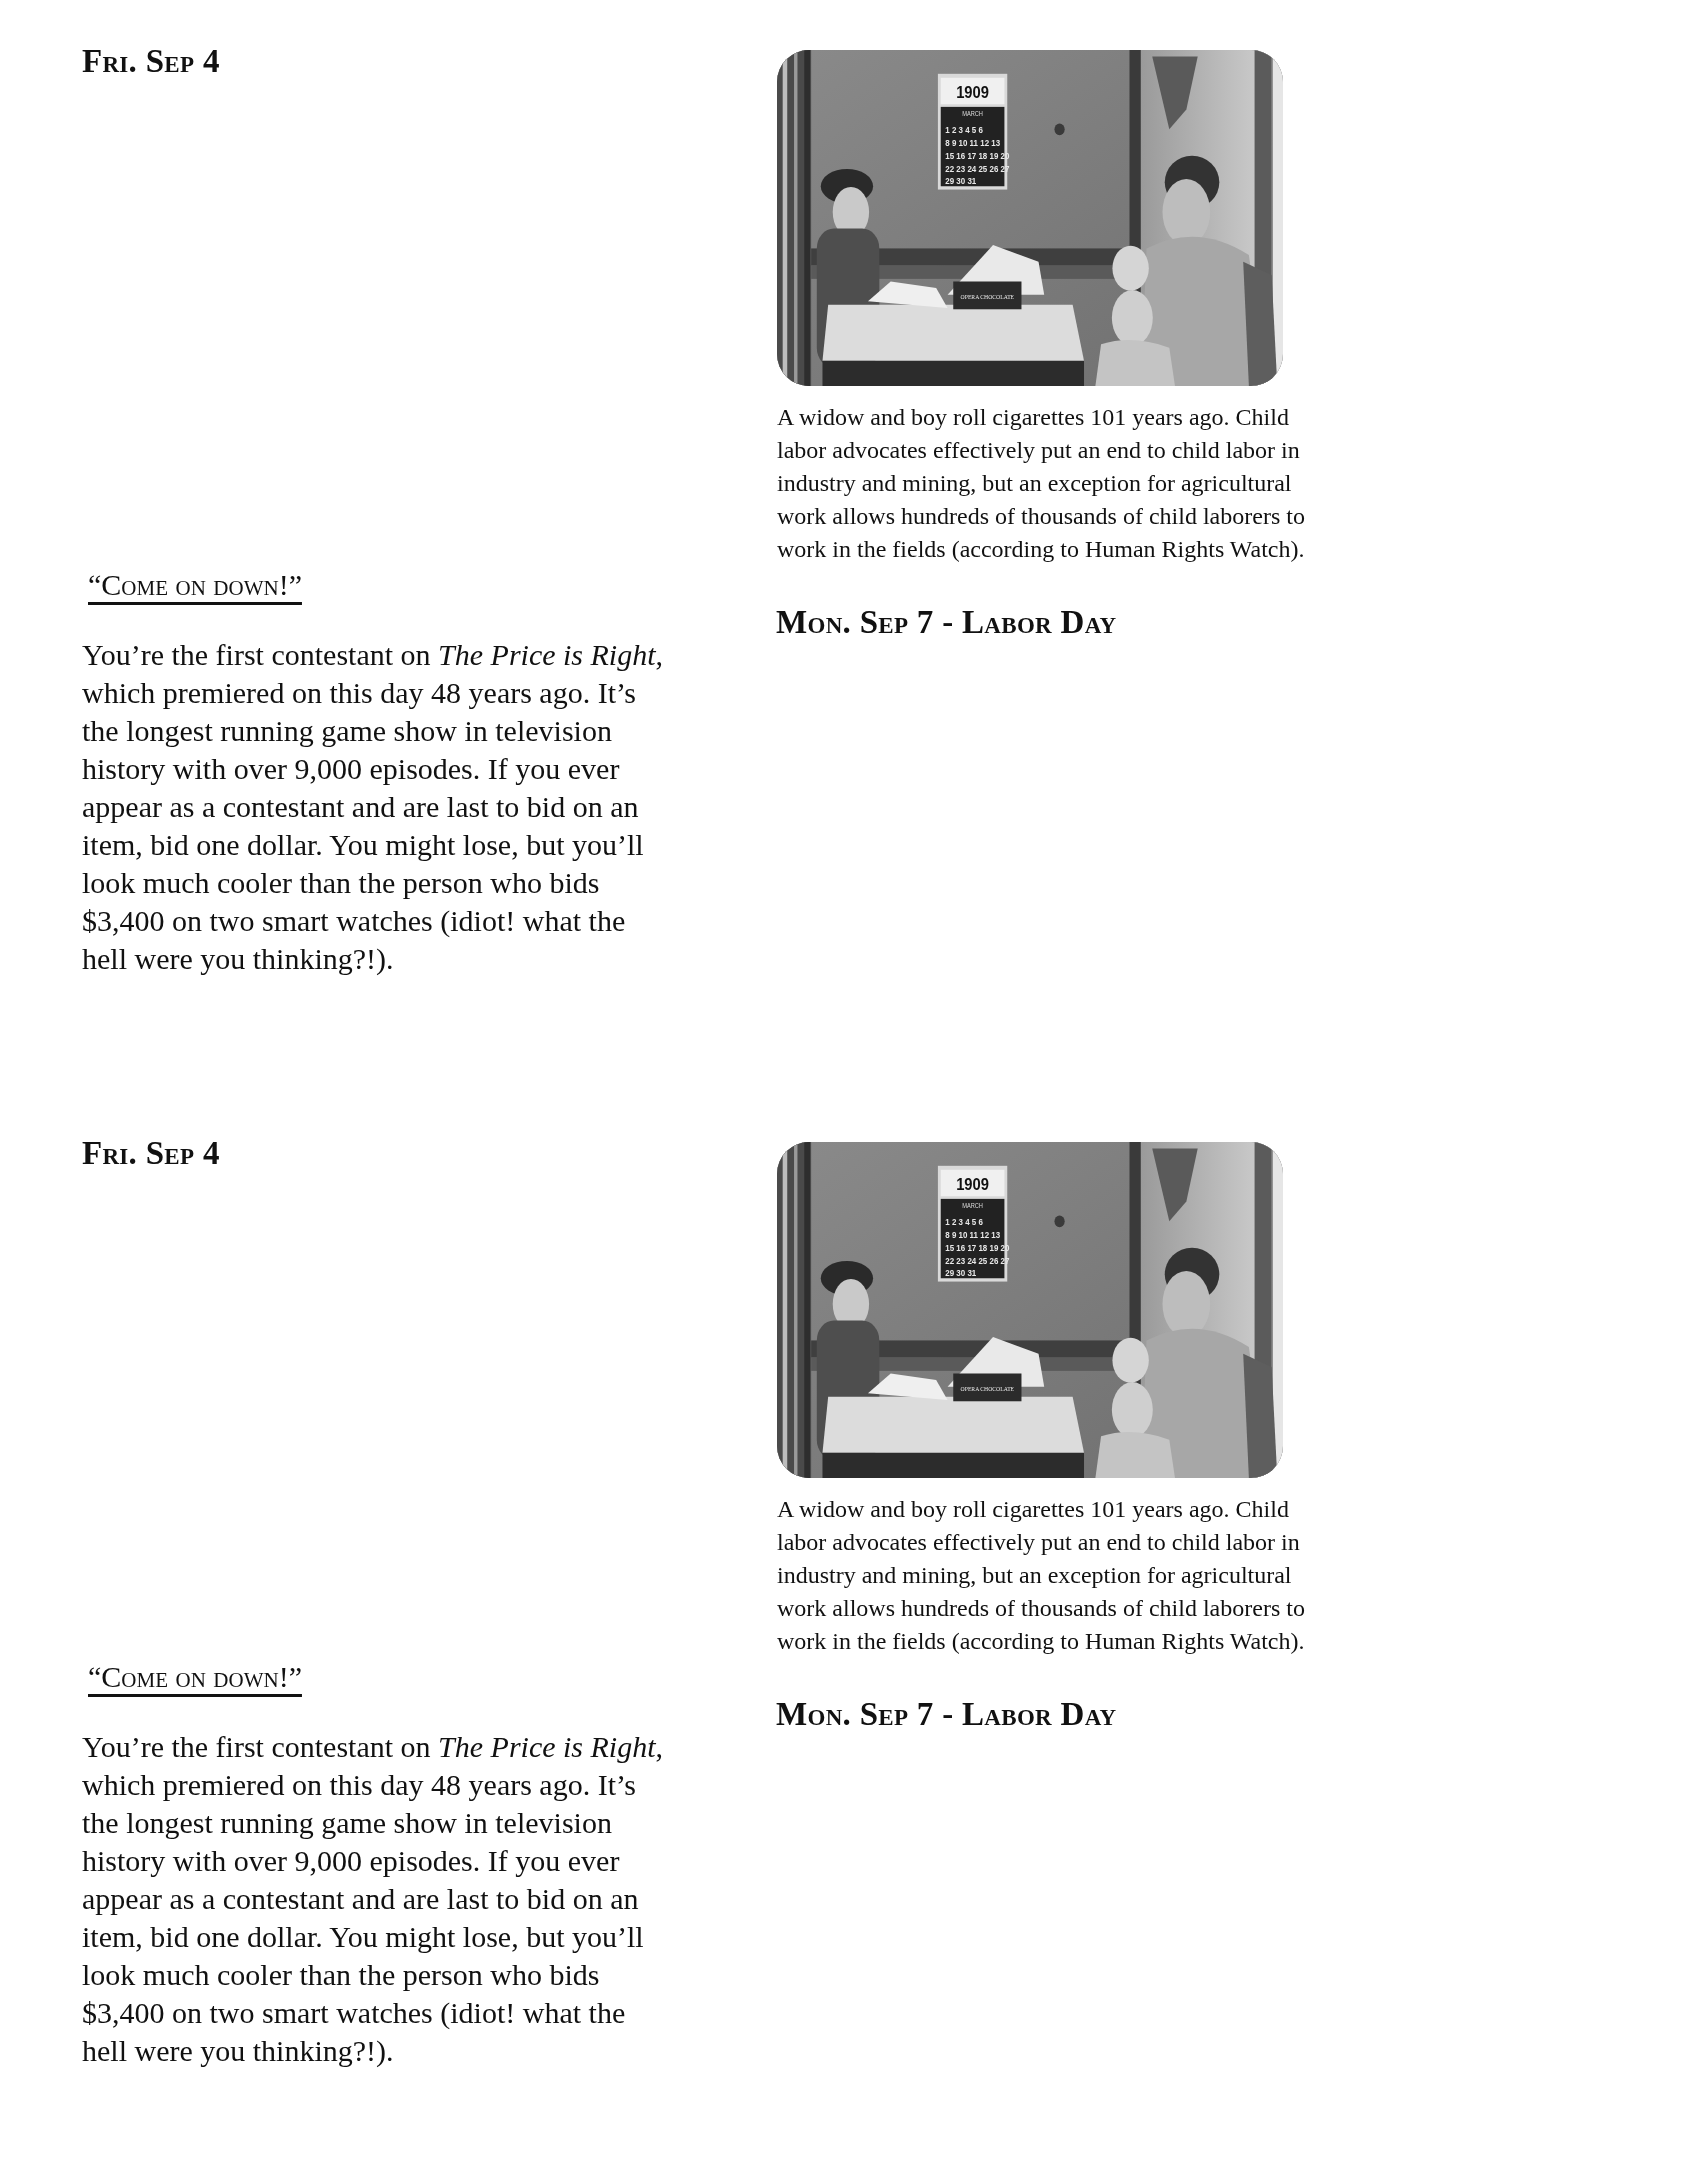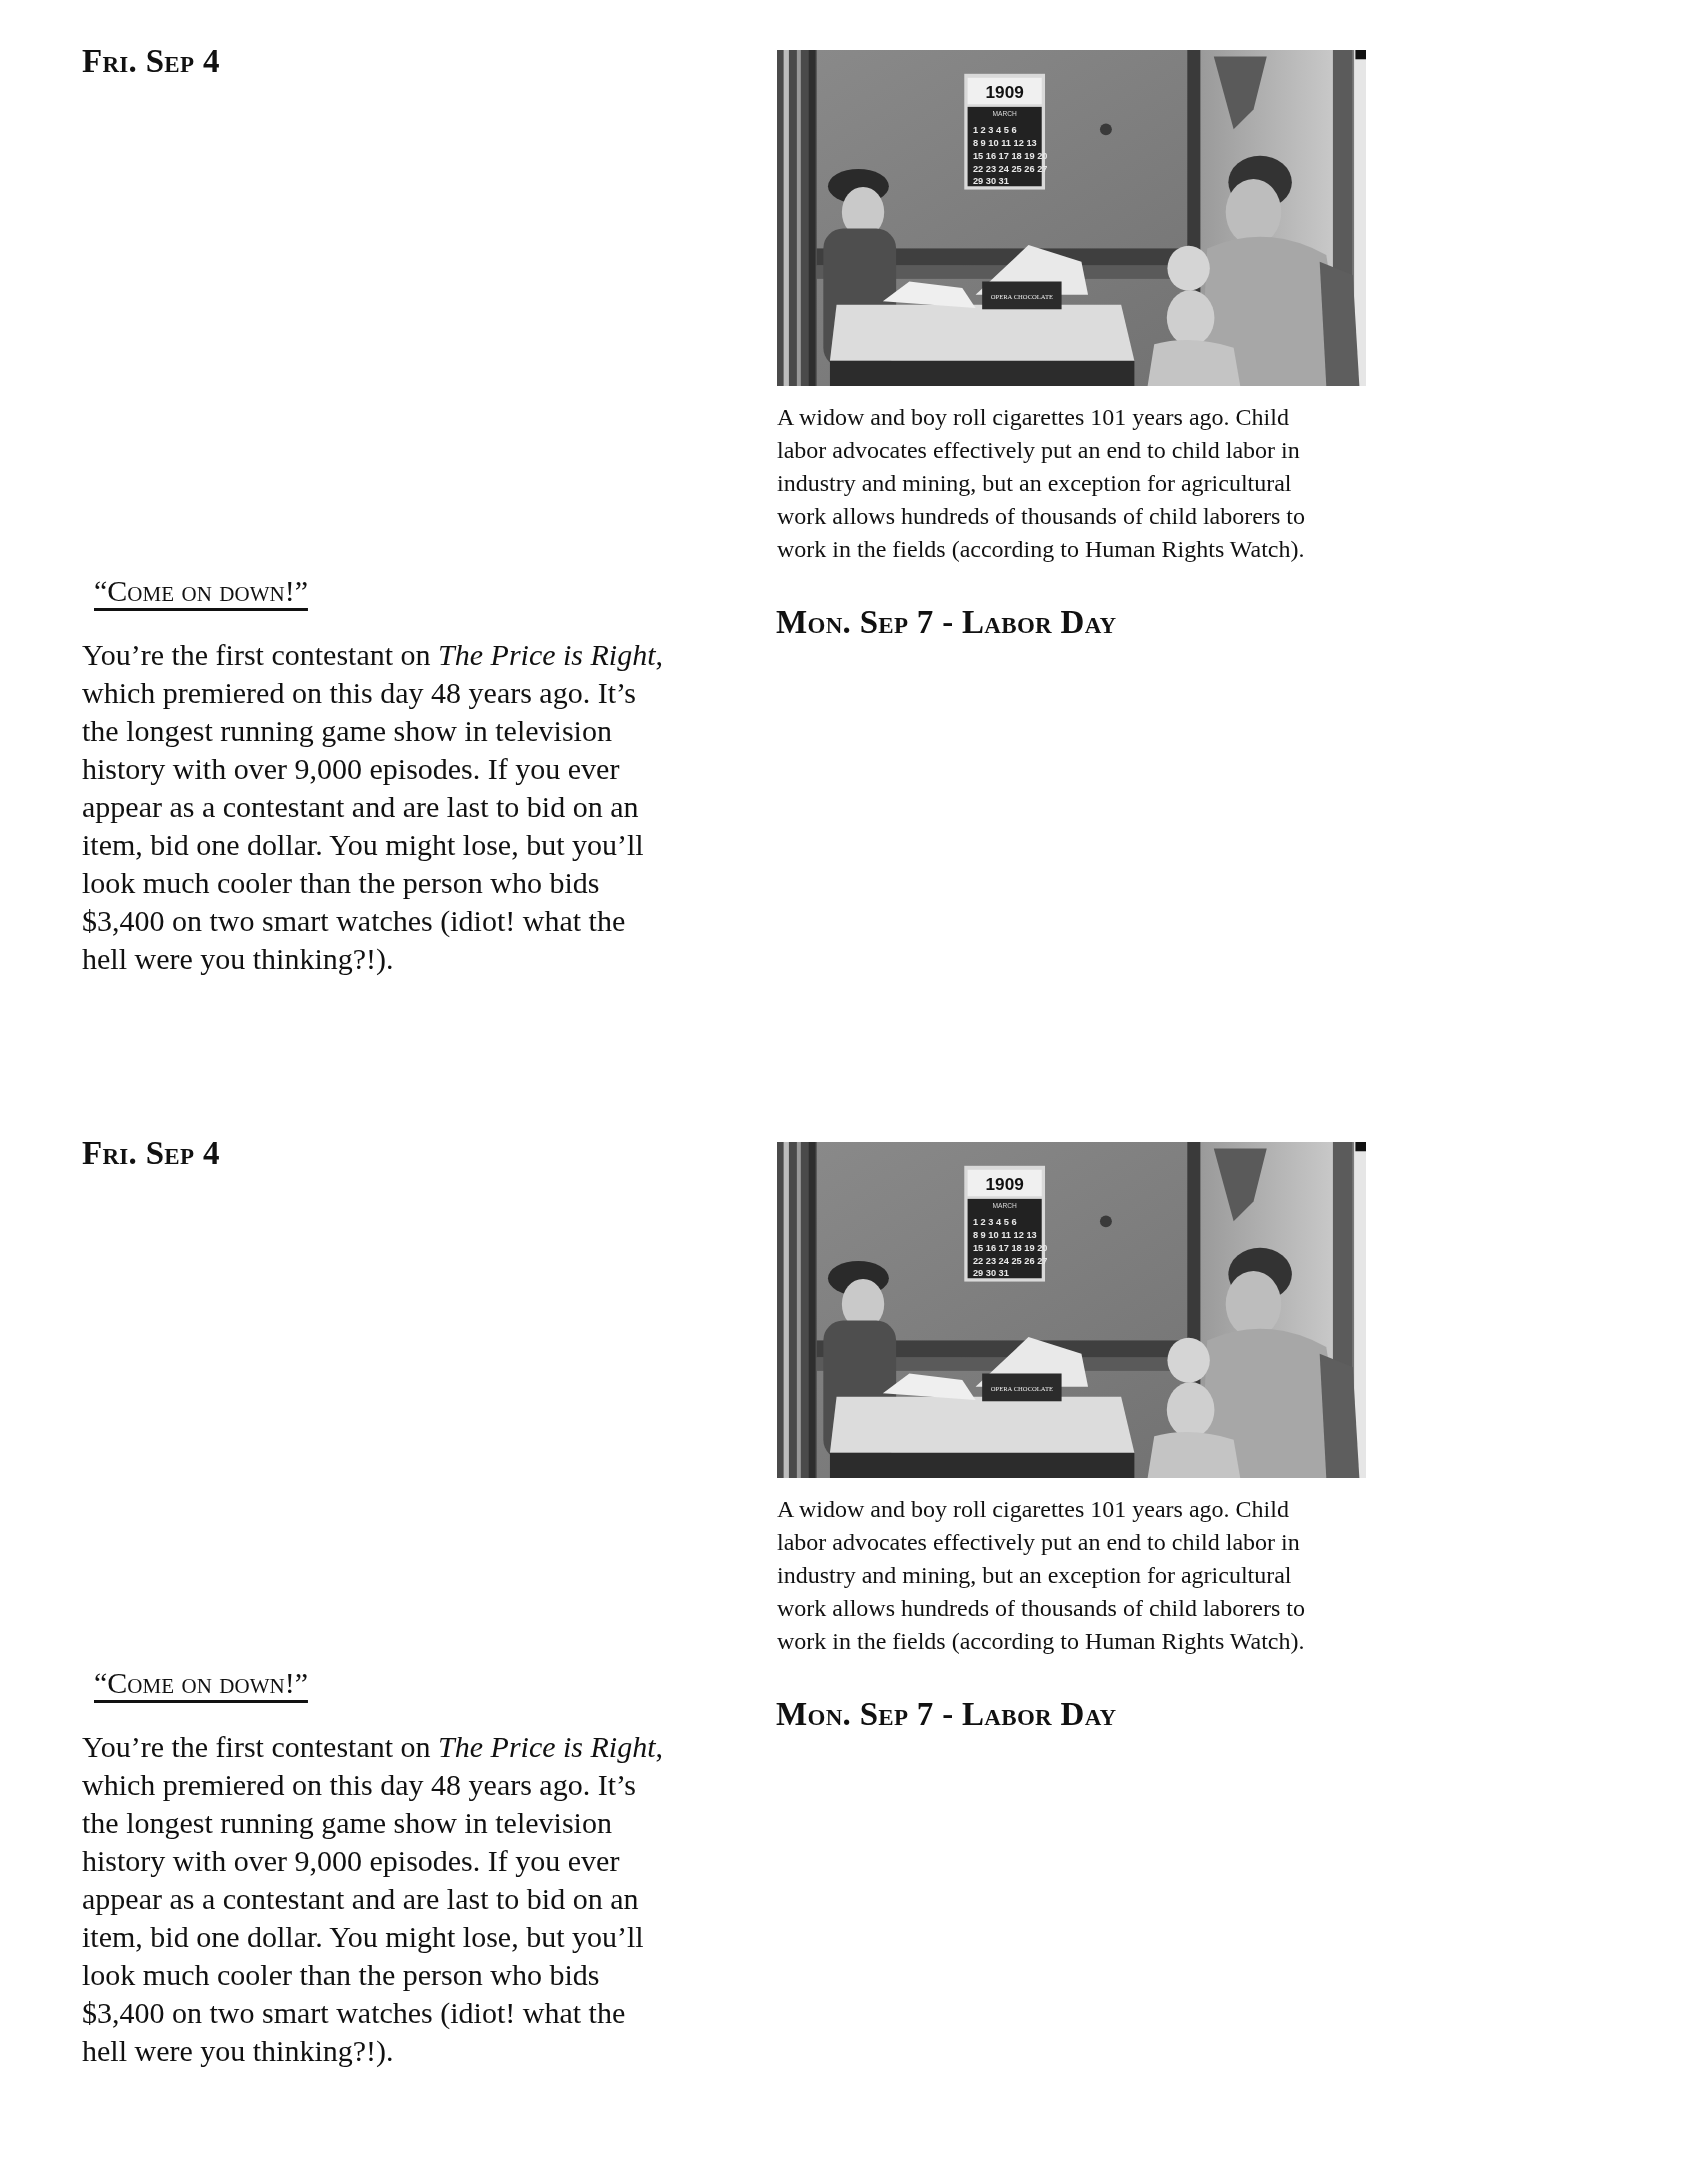--- a/index.html
+++ b/index.html
@@ -31,21 +31,21 @@
     letter-spacing: 0.3px;
     white-space: nowrap;
   }
   .fri-heading { left: 82px; top: 41px; }
   .mon-heading { left: 776px; top: 602px; }
 
   .quote-heading {
     position: absolute;
     left: 82px;
     top: 560px;
-    margin: 12px;
+    margin: 6px;
     font-weight: normal;
     font-variant: small-caps;
     font-size: 30px;
     line-height: 37px;
     text-decoration: underline;
     text-decoration-thickness: 2.6px;
     text-underline-offset: 6.6px;
     white-space: nowrap;
   }
   .body-text {
@@ -57,24 +57,25 @@
     font-size: 30px;
     line-height: 38px;
   }
   .body-text .line { display: block; white-space: nowrap; }
   .body-text em { }
 
   .photo {
     position: absolute;
     left: 777px;
     top: 50px;
-    width: 589px;
+    width: 506px;
     height: 336px;
     overflow: hidden;
     background: #a3a3a3;
+    border-radius: 32px;
   }
   .photo svg { display: block; width: 100%; height: 100%; }
 
   .caption {
     position: absolute;
     left: 777px;
     top: 401px;
     width: 595px;
     margin: 0;
     font-size: 24px;

